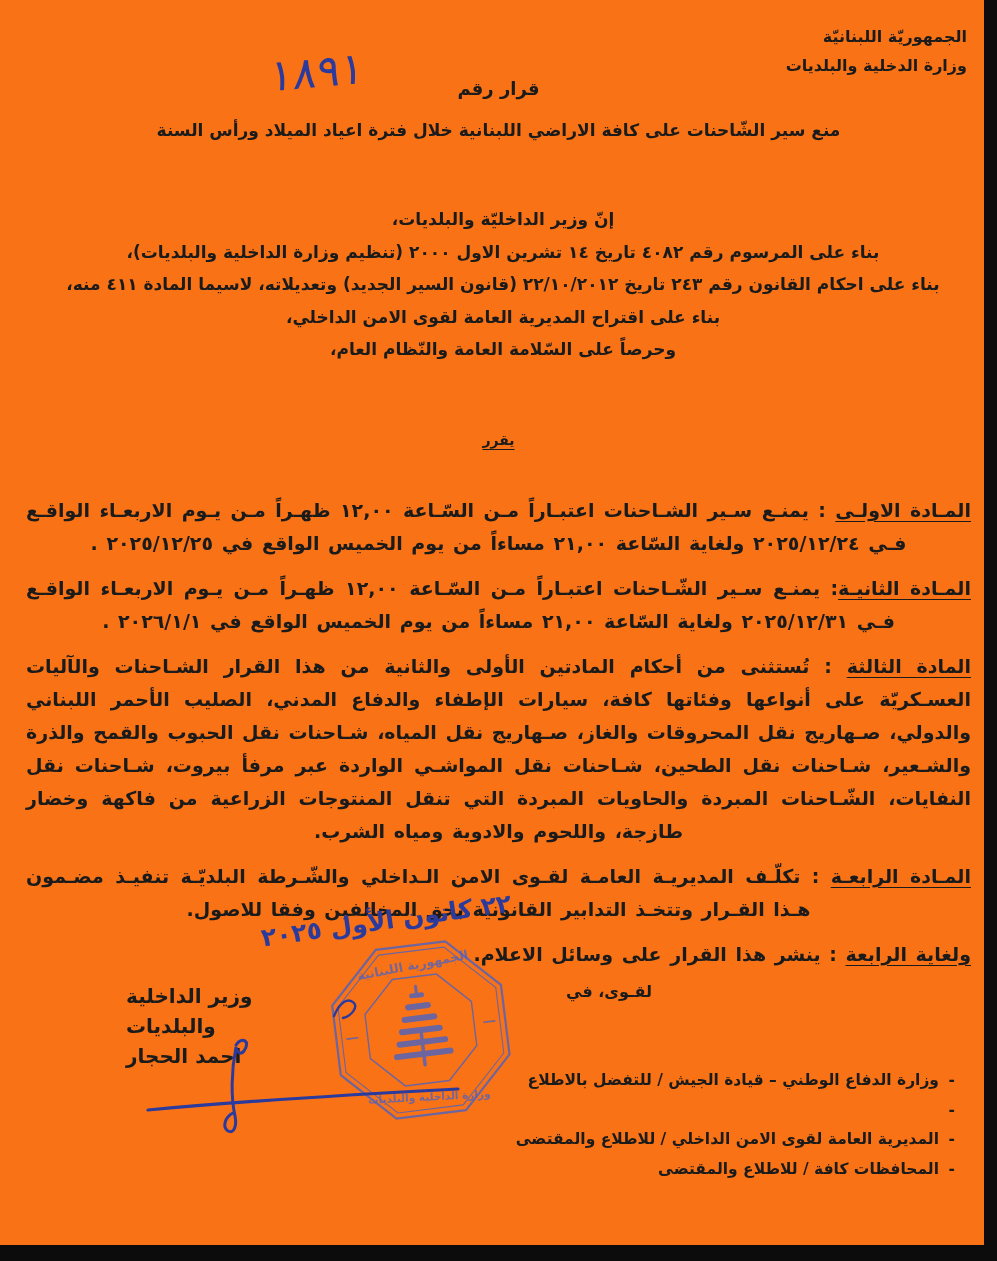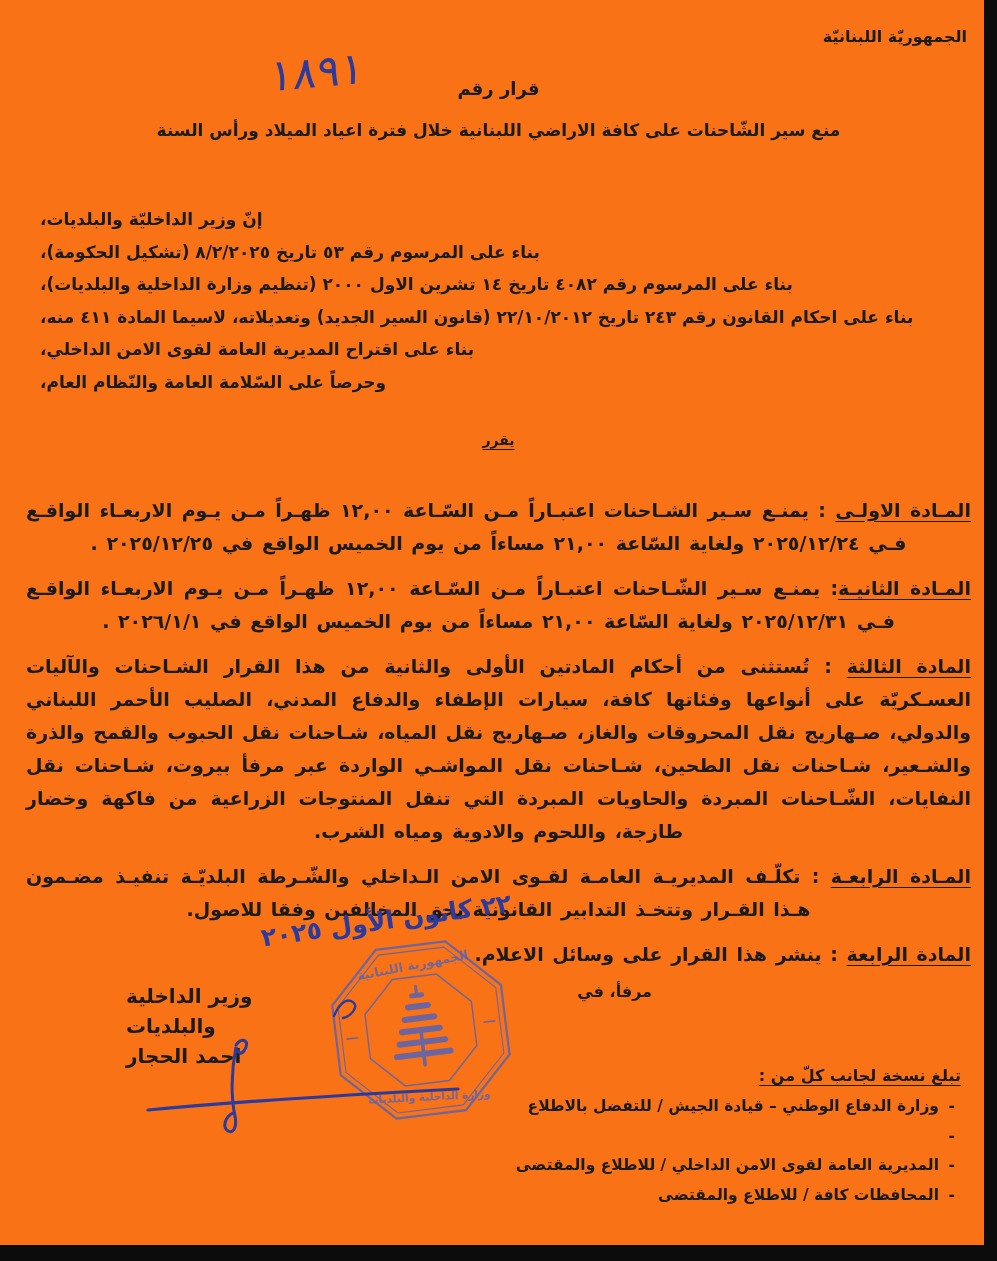--- a/index.html
+++ b/index.html
@@ -10,21 +10,21 @@
     color:#1b1b1b; font-weight:bold;
   }
   .letterhead { position:absolute; top:22px; right:30px; text-align:right; font-size:16px; line-height:29px; }
   .decision-row { position:absolute; top:78px; left:0; right:0; text-align:center; font-size:18px; }
   .hand-number {
     position:absolute; top:46px; left:222px; width:190px; text-align:center;
     font-size:44px; font-weight:400; letter-spacing:14px;
     transform:rotate(-5deg) skewX(-8deg); white-space:nowrap;
   }
   .doc-title { position:absolute; top:117px; left:55px; right:55px; text-align:center; font-size:17px; line-height:27px; }
-  .preamble { position:absolute; top:203px; right:31px; left:40px; text-align:left; font-size:17px; line-height:32.5px; }
+  .preamble { position:absolute; top:203px; right:31px; left:40px; text-align:center; font-size:17px; line-height:32.5px; }
   .decree-word { position:absolute; top:432px; left:0; right:0; text-align:center; font-size:14px; }
   .decree-word span { text-decoration:underline; text-underline-offset:4px; }
   .articles { position:absolute; top:494px; right:26px; left:26px; font-size:19px; line-height:33px; letter-spacing:.2px; word-spacing:2px; }
   .articles p { text-align:justify; text-align-last:center; margin-bottom:12px; }
   .articles p.single-line { text-align:right; text-align-last:right; }
   .art-label { text-decoration:underline; text-underline-offset:4px; }
   .place-label { position:absolute; top:982px; right:345px; font-size:16px; }
   .hand-date {
     position:absolute; top:906px; left:260px; font-size:25px;
     transform:rotate(-8deg); white-space:nowrap; font-weight:bold;
@@ -40,32 +40,32 @@
   .edge-right { position:absolute; top:0; right:0; width:13px; height:100%; background:#0c0c0c; }
   .edge-bottom { position:absolute; bottom:0; left:0; width:100%; height:16px; background:#0c0c0c; }
 </style>
 </head>
 <body>
 
 <div class="page">
 
   <div class="letterhead">
     <div>الجمهوريّة اللبنانيّة</div>
+    <div>وزارة الدخلية والبلديات</div>
   </div>
 
   <div class="decision-row">
     <span>قرار رقم</span>
   </div>
   <div class="hand-number" style="color:#2a3a9d">١٨٩١</div>
 
   <div class="doc-title">منع سير الشّاحنات على كافة الاراضي اللبنانية خلال فترة اعياد الميلاد ورأس السنة</div>
 
   <div class="preamble">
     <div>إنّ وزير الداخليّة والبلديات،</div>
-    <div>بناء على المرسوم رقم ٥٣ تاريخ ٨/٢/٢٠٢٥ (تشكيل الحكومة)،</div>
     <div>بناء على المرسوم رقم ٤٠٨٢ تاريخ ١٤ تشرين الاول ٢٠٠٠ (تنظيم وزارة الداخلية والبلديات)،</div>
     <div>بناء على احكام القانون رقم ٢٤٣ تاريخ ٢٢/١٠/٢٠١٢ (قانون السير الجديد) وتعديلاته، لاسيما المادة ٤١١ منه،</div>
     <div>بناء على اقتراح المديرية العامة لقوى الامن الداخلي،</div>
     <div>وحرصاً على السّلامة العامة والنّظام العام،</div>
   </div>
 
   <div class="decree-word">
     <span>يقرر</span>
   </div>
 
@@ -76,25 +76,25 @@
     <p>
       <span class="art-label">المـادة الثانيـة</span><span>: </span><span>يمنـع سـير الشّـاحنات اعتبـاراً مـن السّـاعة ١٢,٠٠ ظهـراً مـن يـوم الاربعـاء الواقـع فـي ٢٠٢٥/١٢/٣١ ولغاية السّاعة ٢١,٠٠ مساءاً من يوم الخميس الواقع في ٢٠٢٦/١/١ .</span>
     </p>
     <p>
       <span class="art-label">المادة الثالثة</span><span> : </span><span>تُستثنى من أحكام المادتين الأولى والثانية من هذا القرار الشـاحنات والآليات العسـكريّة على أنواعها وفئاتها كافة، سيارات الإطفاء والدفاع المدني، الصليب الأحمر اللبناني والدولي، صـهاريج نقل المحروقات والغاز، صـهاريج نقل المياه، شـاحنات نقل الحبوب والقمح والذرة والشـعير، شـاحنات نقل الطحين، شـاحنات نقل المواشـي الواردة عبر مرفأ بيروت، شـاحنات نقل النفايات، الشّـاحنات المبردة والحاويات المبردة التي تنقل المنتوجات الزراعية من فاكهة وخضار طازجة، واللحوم والادوية ومياه الشرب.</span>
     </p>
     <p>
       <span class="art-label">المـادة الرابعـة</span><span> : </span><span>تكلّـف المديريـة العامـة لقـوى الامن الـداخلي والشّـرطة البلديّـة تنفيـذ مضـمون هـذا القـرار وتتخـذ التدابير القانونية بحق المخالفين وفقا للاصول.</span>
     </p>
     <p class="single-line">
-      <span class="art-label">المادة الرابعة</span><span> : </span><span>ينشر هذا القرار على وسائل الاعلام.</span>
+      <span class="art-label">ولغاية الرابعة</span><span> : </span><span>ينشر هذا القرار على وسائل الاعلام.</span>
     </p>
   </div>
 
-  <div class="place-label">مرفأ، في</div>
+  <div class="place-label">لقـوى، في</div>
 
   <div class="hand-date" style="color:#2a3a9d">٢٢ كانون الأول ٢٠٢٥</div>
 
   <svg class="stamp" width="190" height="196" viewBox="0 0 190 196">
     <g stroke="#5463b8" fill="none" opacity="0.85">
       <polygon stroke-width="2.2" points="180,132 130,182 60,182 10,132 10,62 60,12 130,12 180,62"></polygon>
       <polygon stroke-width="1.1" points="174.5,129.9 127.9,176.5 62.1,176.5 15.5,129.9 15.5,64.1 62.1,17.5 127.9,17.5 174.5,64.1"></polygon>
       <polygon stroke-width="1.4" points="148.6,119.2 117.2,150.6 72.8,150.6 41.4,119.2 41.4,74.8 72.8,43.4 117.2,43.4 148.6,74.8"></polygon>
       <path stroke-width="1.6" d="M20,97 h12 M158,97 h12"></path>
     </g>
@@ -122,21 +122,20 @@
   </div>
 
   <svg class="signature-svg" width="345" height="115" viewBox="0 0 345 115">
     <g stroke="#2a3a9d" fill="none" stroke-linecap="round">
       <path stroke-width="3.2" d="M25,80 C100,73 200,66 335,59"></path>
       <path stroke-width="3" d="M113,15 C119,6 128,11 121,21 C118,25 114,23 113,17 C108,42 108,68 112,86 C114,96 111,104 105,101 C99,97 102,87 110,83"></path>
     </g>
   </svg>
 
   <div class="distribution">
-    <div class="dist-header">تبلغ نسخة لجانب كلّ من :</div>
     <div class="dist-item">
       <span class="dash">-</span>
       <span>وزارة الدفاع الوطني – قيادة الجيش / للتفضل بالاطلاع</span>
     </div>
     <div class="dist-item">
       <span class="dash">-</span>
     </div>
     <div class="dist-item">
       <span class="dash">-</span>
       <span>المديرية العامة لقوى الامن الداخلي / للاطلاع والمقتضى</span>

